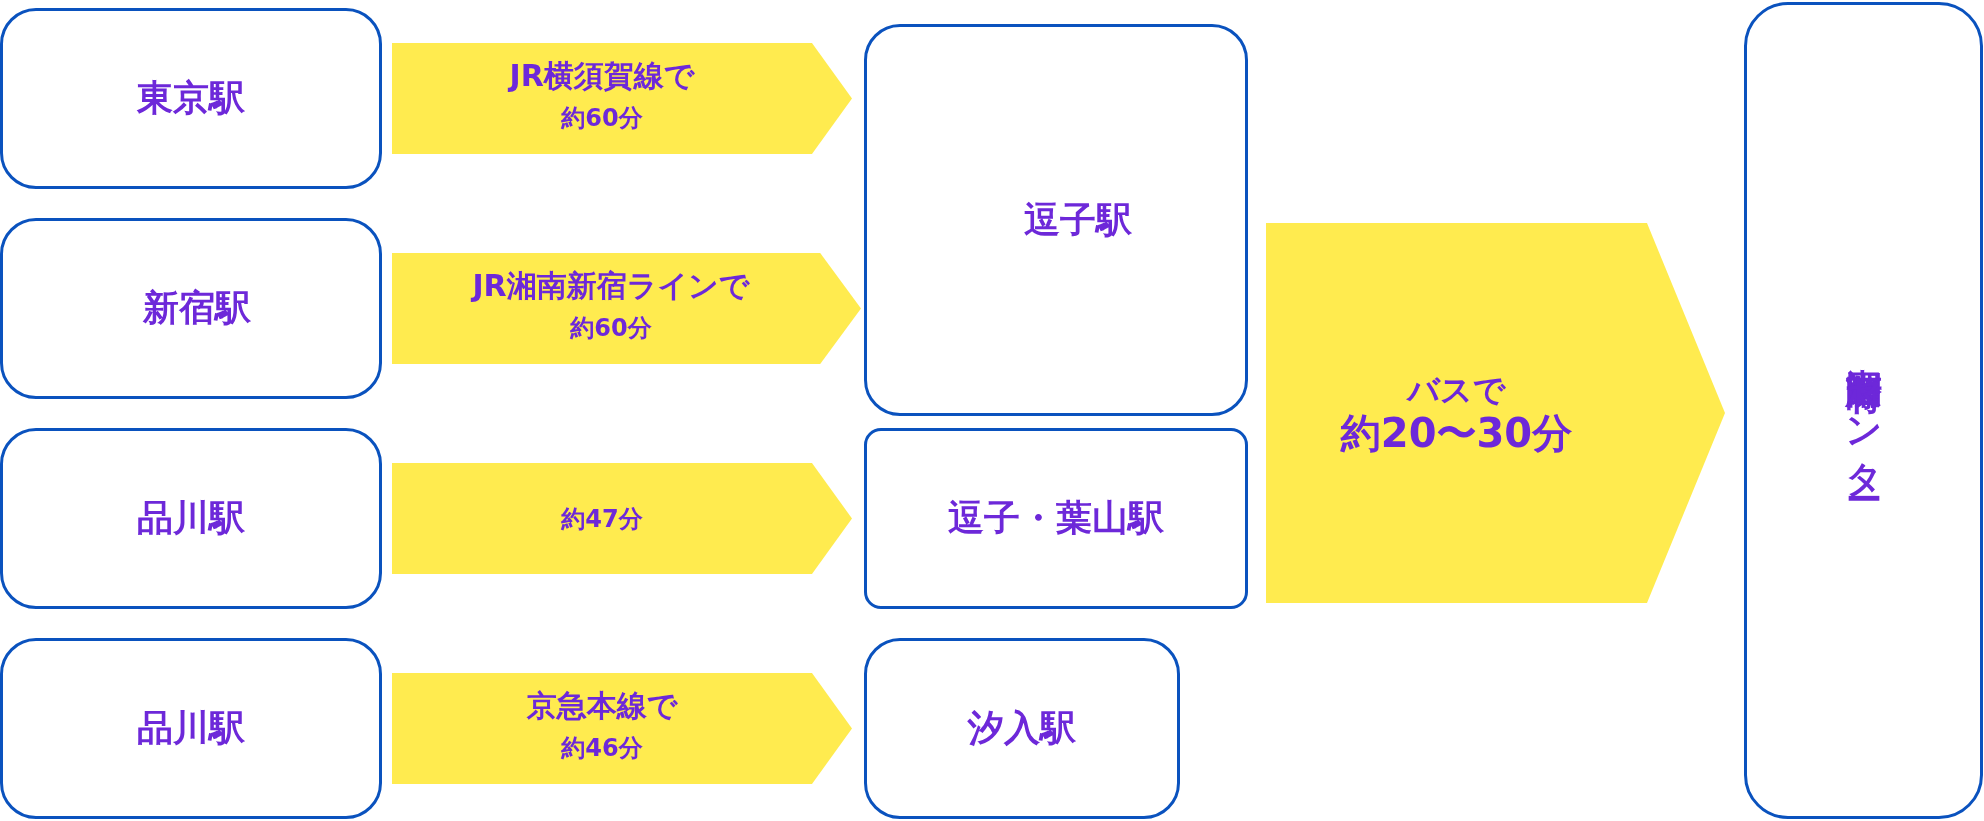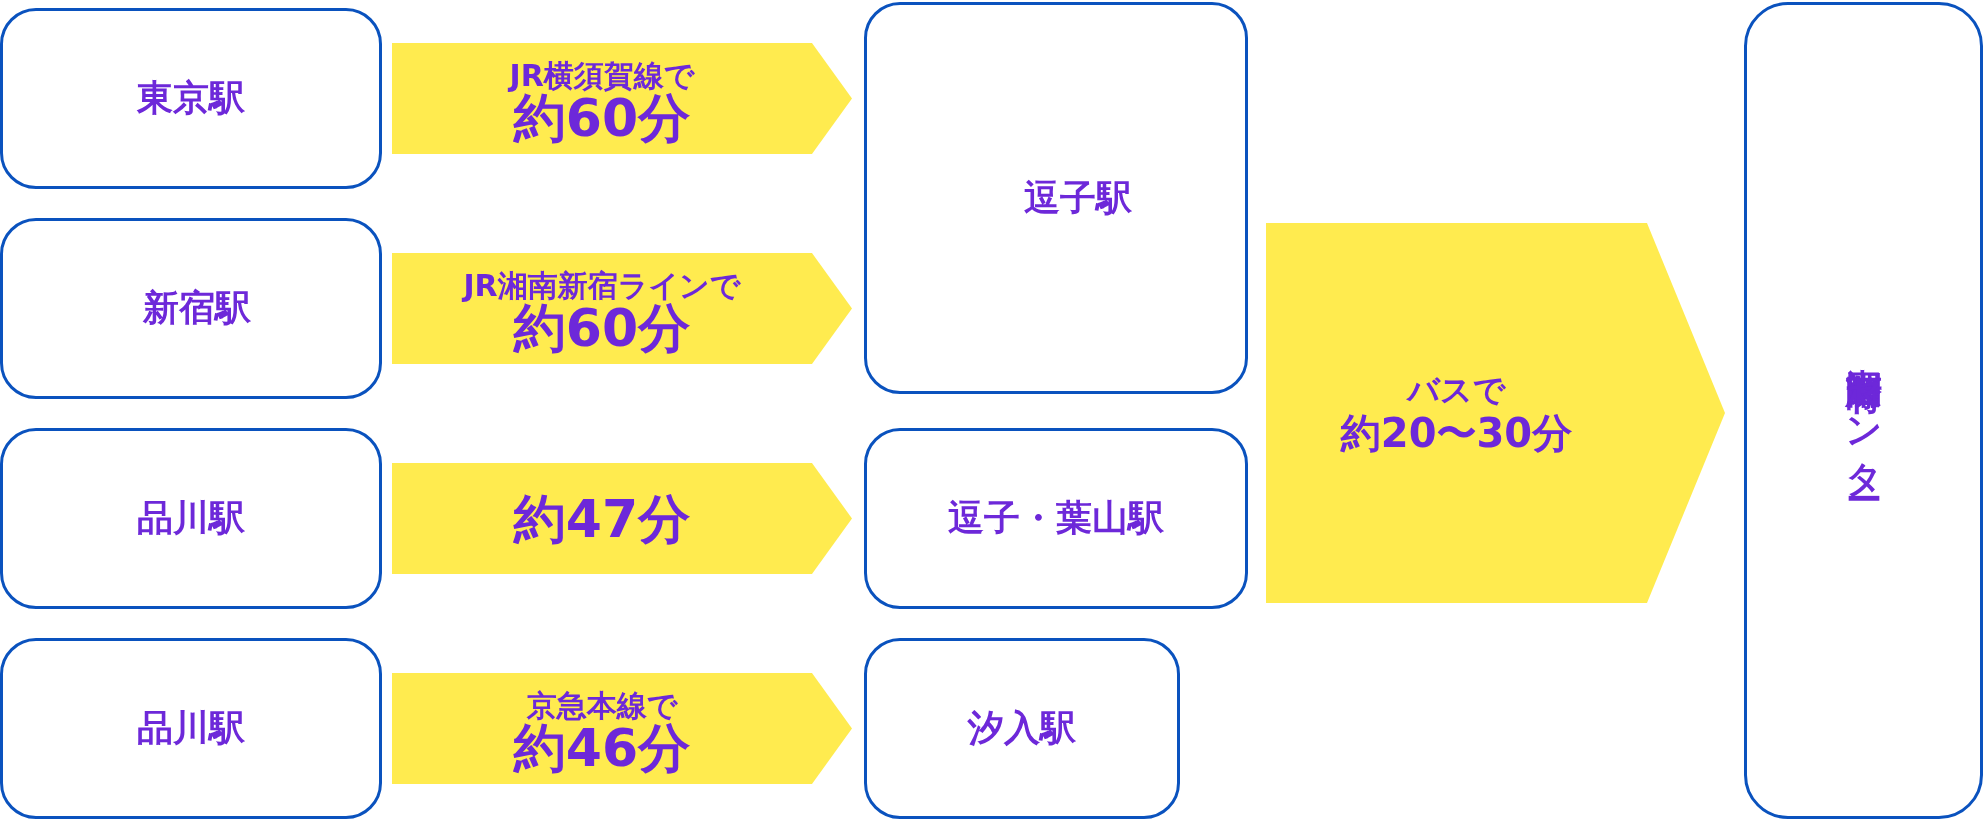--- a/index.html
+++ b/index.html
@@ -46,21 +46,21 @@
     }
     .arrow.big {
       clip-path: polygon(0 0, 83% 0, 100% 50%, 83% 100%, 0 100%);
     }
     .arrow .line1 {
       font-size: 30px;
       line-height: 38px;
       white-space: nowrap;
     }
     .arrow .line2 {
-      font-size: 52px;
+      font-size: 24px;
       line-height: 46px;
       white-space: nowrap;
     }
     .arrow.small .inner {
       width: 91.3%;
       display: flex;
       flex-direction: column;
       align-items: center;
       justify-content: center;
       align-self: flex-start;
@@ -98,42 +98,42 @@
 <div class="box" style="left:0px; top:638px; width:382px; height:181px;">
   <span>品川駅</span>
 </div>
 
 <div class="arrow small" style="left:392px; top:43px; width:460px; height:111px;">
   <div class="inner">
     <div class="line1">JR横須賀線で</div>
     <div class="line2">約60分</div>
   </div>
 </div>
-<div class="arrow small" style="left:392px; top:253px; width:460px; height:111px;">
+<div class="arrow small" style="left:392px; top:253px; width:460px; height:111px;padding-left:9px;">
   <div class="inner">
     <div class="line1">JR湘南新宿ラインで</div>
     <div class="line2">約60分</div>
   </div>
 </div>
 <div class="arrow small" style="left:392px; top:463px; width:460px; height:111px;">
   <div class="inner">
     <div class="line2">約47分</div>
   </div>
 </div>
 <div class="arrow small" style="left:392px; top:673px; width:460px; height:111px;">
   <div class="inner">
     <div class="line1">京急本線で</div>
     <div class="line2">約46分</div>
   </div>
 </div>
 
-<div class="box" style="left:864px; top:2px; width:384px; height:392px;padding-left:44px;">
+<div class="box" style="left:864px; top:24px; width:384px; height:392px;padding-left:44px;">
   <span>逗子駅</span>
 </div>
-<div class="box" style="left:864px; top:428px; width:384px; height:181px;">
+<div class="box" style="left:864px; top:428px; width:384px; height:181px;border-radius:17px;">
   <span>逗子・葉山駅</span>
 </div>
 <div class="box" style="left:864px; top:638px; width:316px; height:181px;">
   <span>汐入駅</span>
 </div>
 
 <div class="arrow big" style="left:1266px; top:223px; width:459px; height:380px;">
   <div class="inner">
     <div class="line1">バスで</div>
     <div class="line2">約20〜30分</div>

